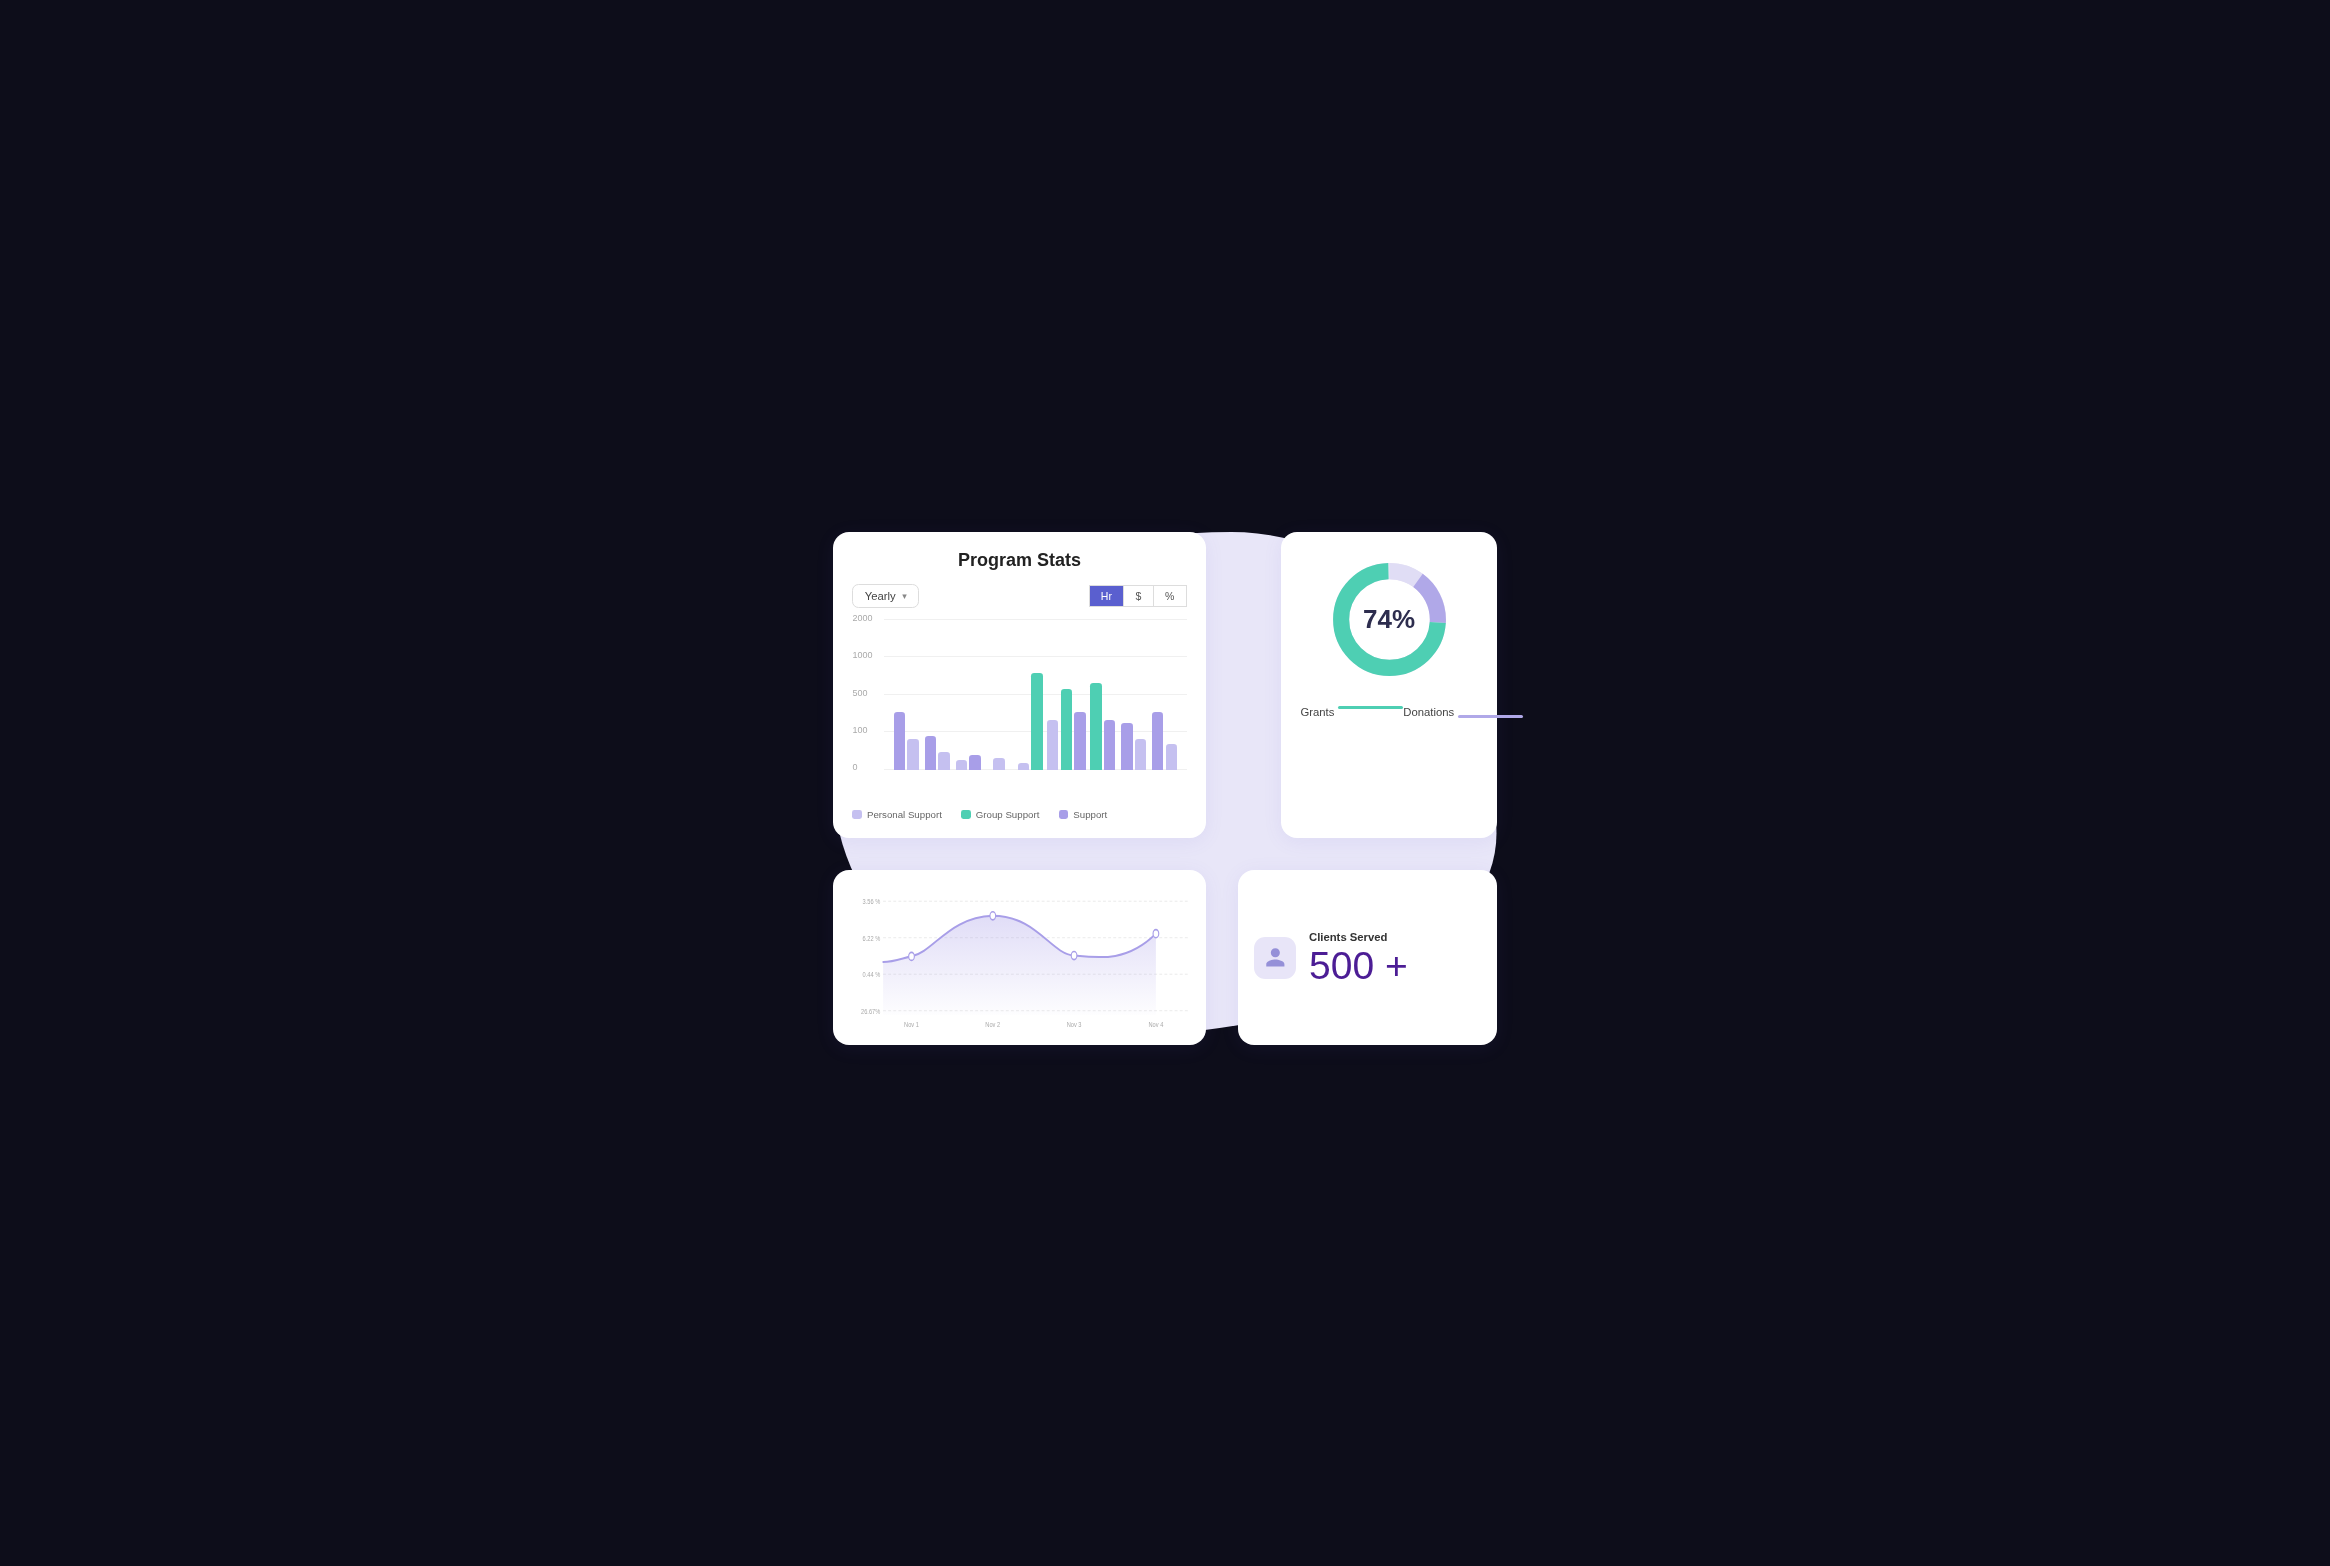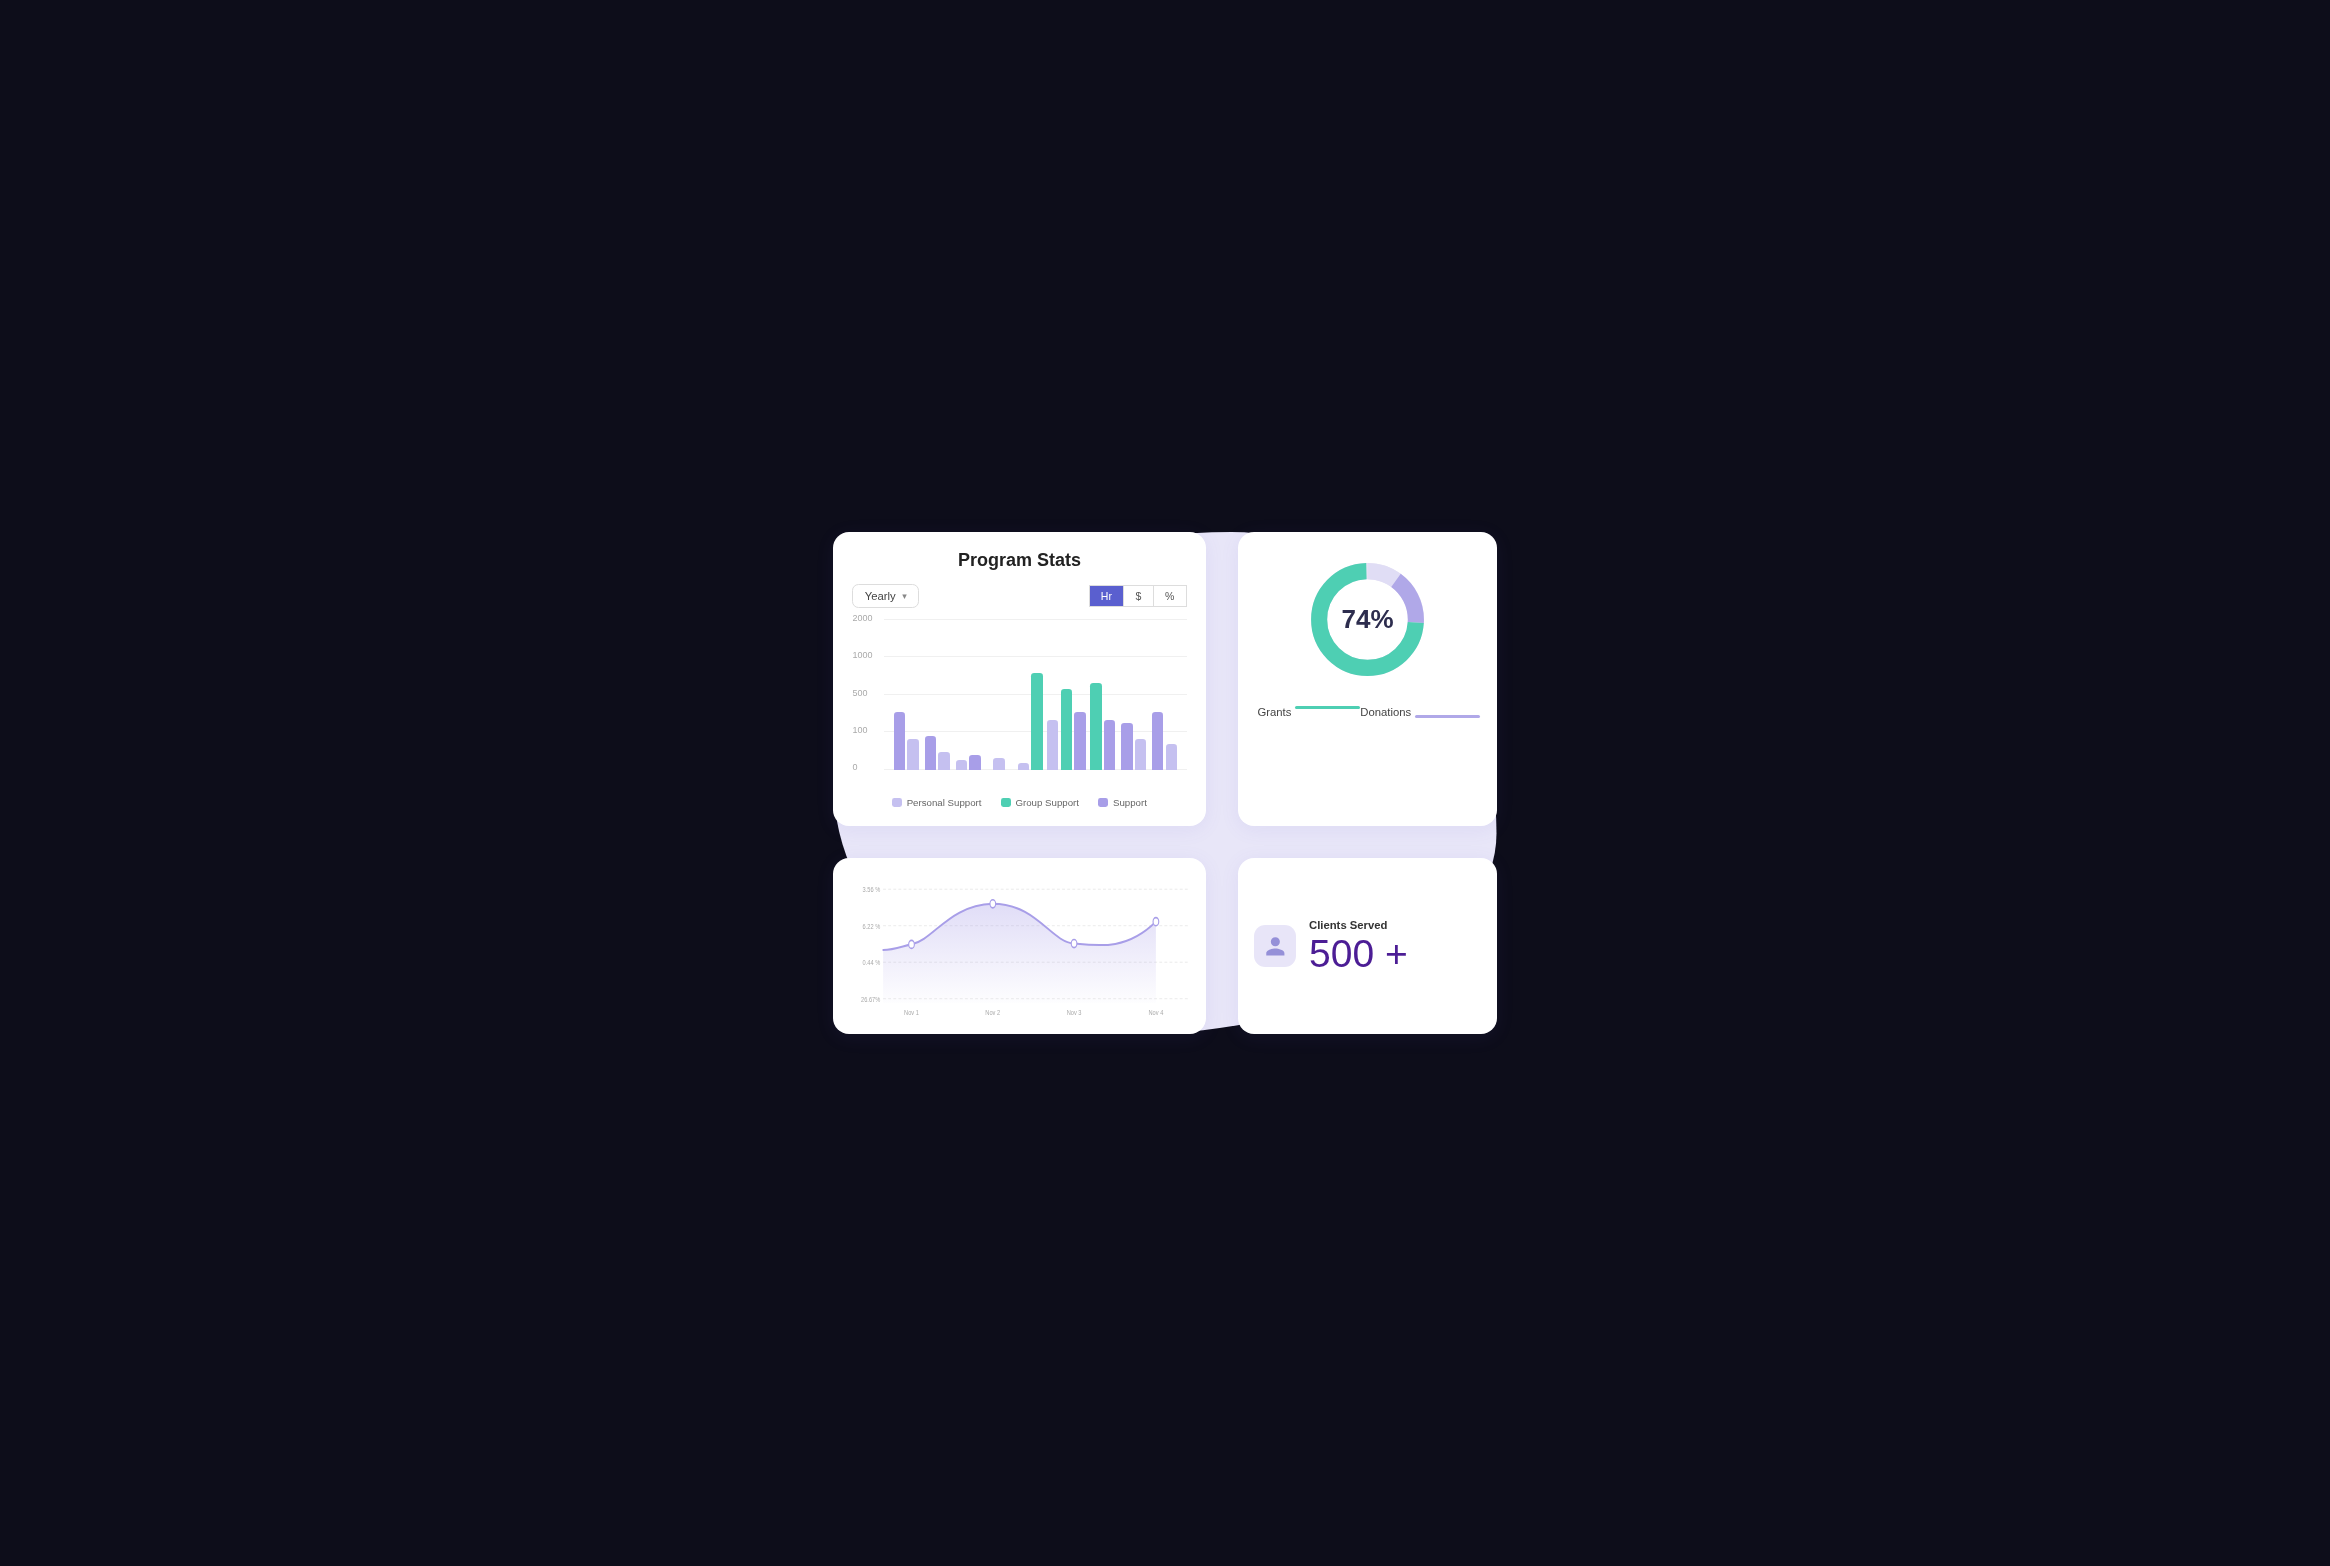--- a/index.html
+++ b/index.html
@@ -191,23 +191,23 @@
     .bar {
       border-radius: 3.2px 3.2px 0 0;
       min-width: 11.3px;
     }
     .bar-personal { background: #c5c0f0; }
     .bar-group-support { background: #4ecfb3; }
     .bar-helpline { background: #a89ee8; }
 
     .chart-legend {
       display: flex;
-      justify-content: center;
+      justify-content: flex-start;
       gap: 19.4px;
-      margin-top: 8px;
+      margin-top: 20px;
     }
     .legend-item {
       display: flex;
       align-items: center;
       gap: 4.9px;
       font-size: 9.7px;
       color: #666;
     }
     .legend-dot {
       width: 9.7px;
@@ -232,20 +232,21 @@
     }
 
     
     .card-donut {
       grid-row: 1;
       grid-column: 2;
       display: flex;
       flex-direction: column;
       align-items: center;
       padding: 22.7px 19.4px 18px;
+      margin-left: 43px;
     }
 
     .donut-wrapper {
       position: relative;
       width: 129px;
       height: 129px;
       margin-bottom: 16px;
     }
     .donut-svg {
       width: 129px;

